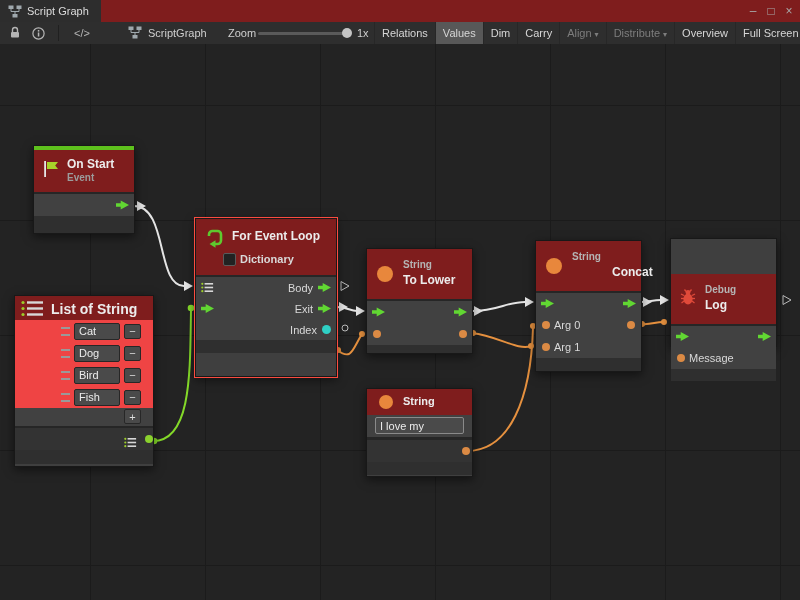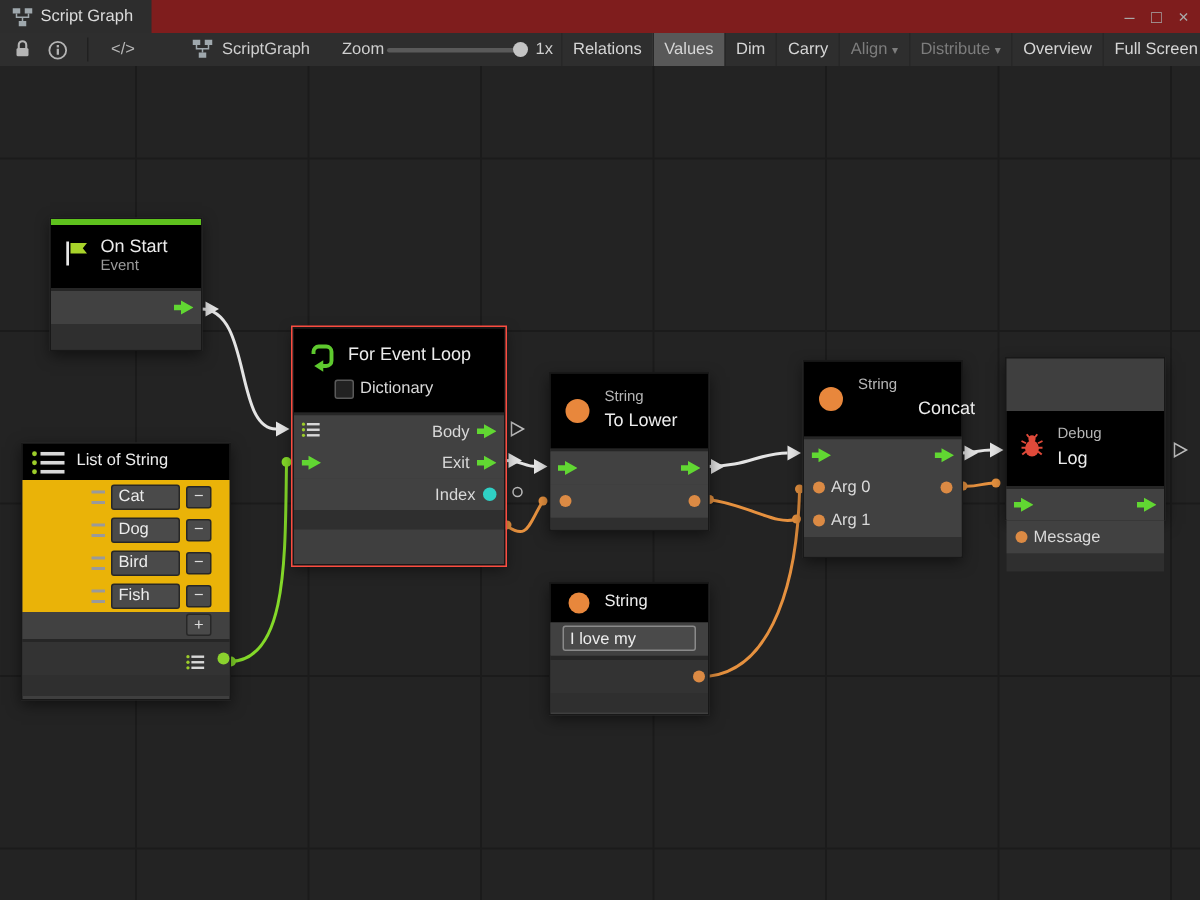--- a/index.html
+++ b/index.html
@@ -26,39 +26,39 @@
   #zoom-handle{position:absolute;left:342px;top:6px;width:10px;height:10px;border-radius:50%;background:#c4c4c4;}
 
   
   #canvas{position:absolute;left:0;top:44px;width:800px;height:556px;background-color:#232323;
     background-image:linear-gradient(to right,#1b1b1b 1px,transparent 1px),linear-gradient(to bottom,#1b1b1b 1px,transparent 1px);
     background-size:115px 115px;background-position:90px 61px;}
 
   
   .node{position:absolute;background:#3f3f3f;border:1px solid #181818;box-shadow:0 3px 9px rgba(0,0,0,.5);}
   .node.selected{outline:1px solid #fb4c40;}
-  .hdr{position:relative;background:#000000;}
+  .hdr{position:relative;background:#7f1d1d;font-weight:bold;}
   .sect-div{height:2px;background:#262626;}
   .prow{position:relative;background:#414141;display:flex;align-items:center;justify-content:flex-end;gap:5px;padding-right:5px;box-sizing:border-box;}
   .ftr{background:#2f2f2f;}
   .frow{position:relative;background:#333;}
   .title{font-size:12px;color:#ececec;}
   .subtitle{font-size:10px;color:#9c9c9c;}
   .cat{font-size:10px;color:#b5b5b5;}
   .plabel{font-size:11px;color:#d9d9d9;}
   .flow{display:inline-block;width:13px;height:11px;background-color:#61d732;
         clip-path:polygon(0 33%,36% 33%,36% 8%,100% 50%,36% 92%,36% 67%,0 67%);}
   .lport{position:absolute;left:5px;top:50%;transform:translateY(-50%);}
   .rport{position:absolute;right:6px;top:50%;transform:translateY(-50%);}
   .dot{display:inline-block;width:8px;height:8px;border-radius:50%;}
   .dot-orange{background:#db8a44;}.dot-cyan{background:#2fd0c5;}.dot-gray{background:#a9a9a9;}.dot-green{background:#8bd22e;}
   .circle-icon{display:inline-block;border-radius:50%;background:#e8873c;}
   .field{background:#4a4a4a;border:1px solid #272727;border-radius:2px;color:#ececec;font-size:11px;height:15px;padding:0 4px;font-family:"Liberation Sans",sans-serif;outline:none;}
   .mini-btn{display:inline-flex;align-items:center;justify-content:center;width:17px;height:15px;background:#4a4a4a;border:1px solid #272727;border-radius:2px;color:#ddd;font-size:11px;cursor:default;box-sizing:border-box;}
-  .lrow{display:flex;align-items:center;justify-content:flex-end;gap:4px;height:22px;padding-right:12px;background:#eab308;}
+  .lrow{display:flex;align-items:center;justify-content:flex-end;gap:4px;height:22px;padding-right:12px;background:#ef4444;}
   .drag-handle{width:9px;height:5px;border-top:2px solid #9a9a9a;border-bottom:2px solid #9a9a9a;}
   .checkbox{display:inline-block;width:11px;height:11px;background:#222;border:1px solid #5a5a5a;border-radius:2px;}
 </style>
 </head>
 <body>
 
 <div id="app">
 
   <div id="tabbar">
     <div class="tab">
@@ -171,21 +171,21 @@
   <div class="node" style="left:14px;top:295px;width:138px;height:170px;">
     <div class="hdr" style="height:24px;">
       <span class="abs" style="left:6px;top:4px;"><svg width="24" height="17" viewBox="0 0 24 17">
             <circle cx="2" cy="2.5" r="1.6" fill="#9ccd2a"></circle>
             <circle cx="2" cy="8.5" r="1.6" fill="#9ccd2a"></circle>
             <circle cx="2" cy="14.5" r="1.6" fill="#9ccd2a"></circle>
             <rect x="6" y="1.3" width="16" height="2.4" fill="#d8d8d8"></rect>
             <rect x="6" y="7.3" width="16" height="2.4" fill="#d8d8d8"></rect>
             <rect x="6" y="13.3" width="16" height="2.4" fill="#d8d8d8"></rect>
           </svg></span>
-      <div class="abs title" style="left:36px;top:5px;font-size:11px;">List of String</div>
+      <div class="abs title" style="left:36px;top:5px;font-size:14px;">List of String</div>
     </div>
     <div class="lrow">
       <span class="drag-handle"></span>
       <input class="field" style="width: 36px;" value="Cat">
       <span class="mini-btn">−</span>
     </div>
     <div class="lrow">
       <span class="drag-handle"></span>
       <input class="field" style="width: 36px;" value="Dog">
       <span class="mini-btn">−</span>

